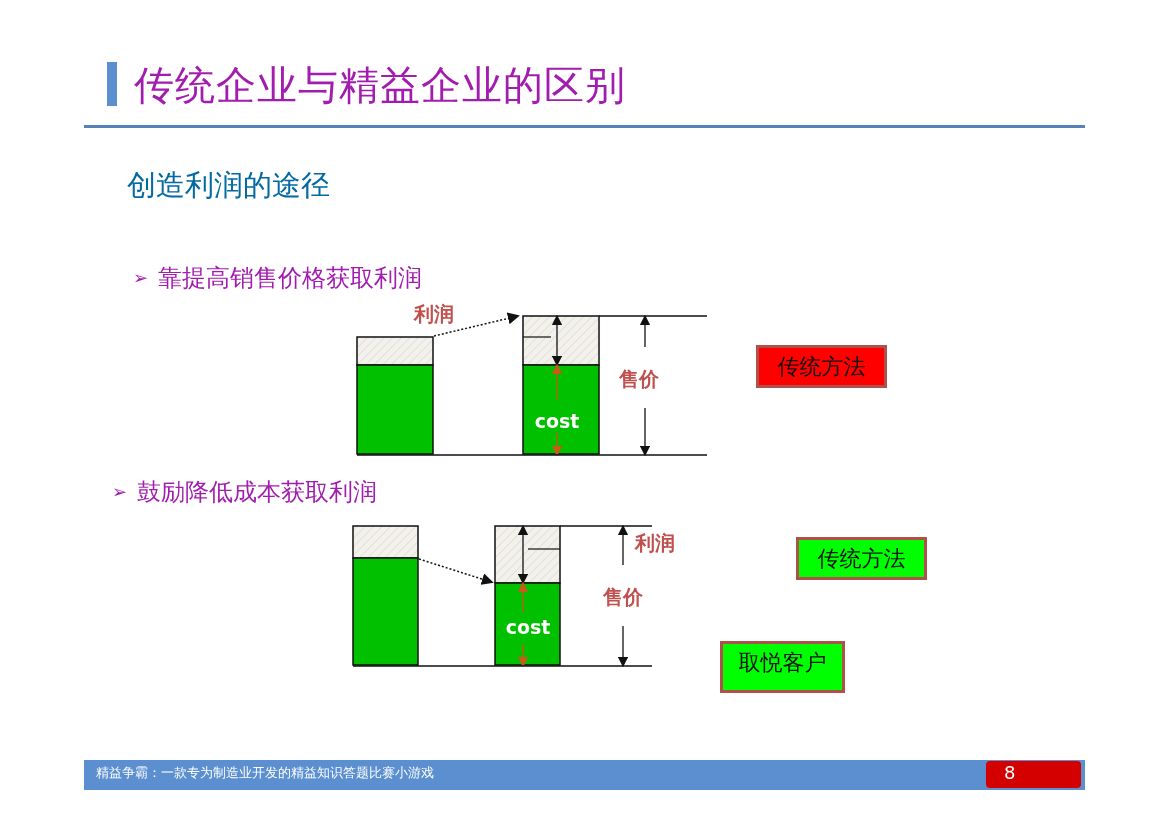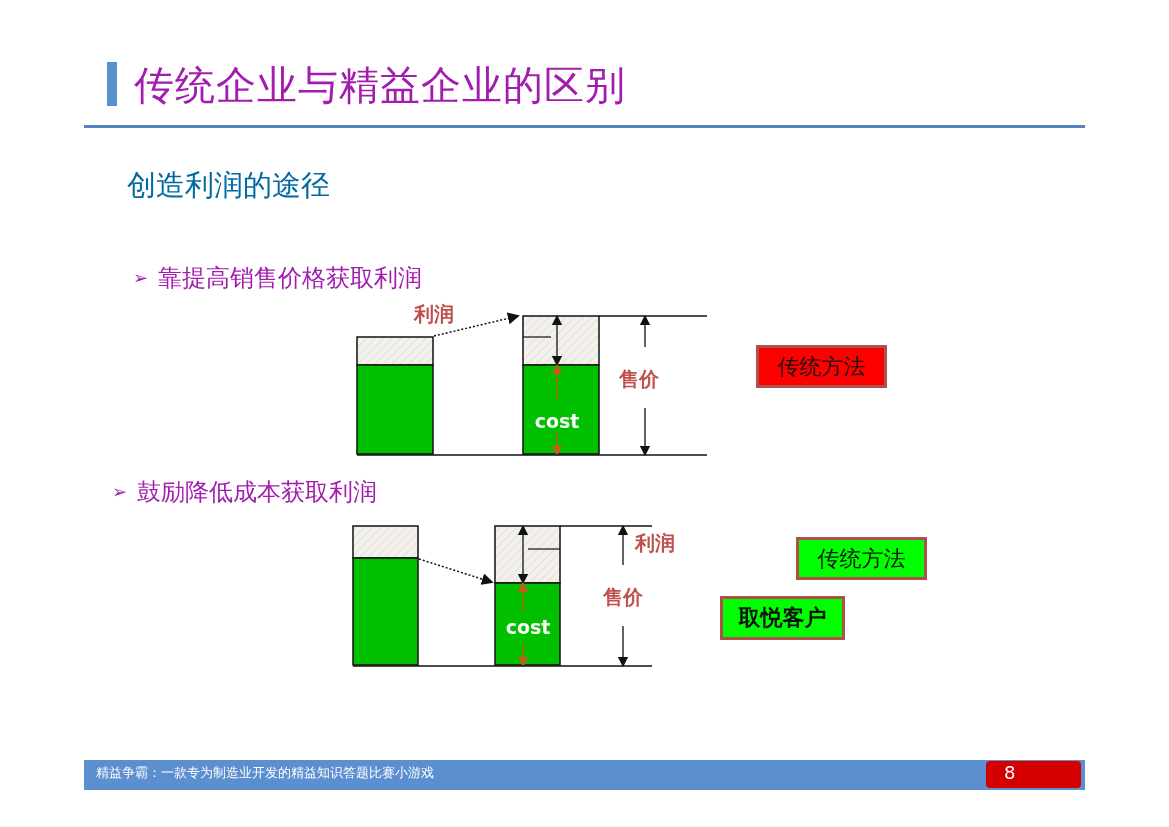--- a/index.html
+++ b/index.html
@@ -93,18 +93,18 @@
   </g>
 </svg>
 
 <div class="abs red-label" style="left:414px;top:301px;">利润</div>
 <div class="abs red-label" style="left:619px;top:366px;">售价</div>
 <div class="abs red-label" style="left:635px;top:530px;">利润</div>
 <div class="abs red-label" style="left:603px;top:584px;">售价</div>
 
 <div class="abs box-label" style="left:756px;top:345px;width:131px;height:43px;line-height:37px;background:#ff0000;">传统方法</div>
 <div class="abs box-label" style="left:796px;top:537px;width:131px;height:43px;line-height:37px;background:#00ff00;">传统方法</div>
-<div class="abs box-label" style="left:720px;top:596px;width:125px;height:44px;line-height:37px;background:#00ff00;font-weight:bold;">取悦客户</div>
+<div class="abs box-label" style="left:720px;top:641px;width:125px;height:52px;line-height:37px;background:#00ff00;font-weight:normal;">取悦客户</div>
 
 <div class="abs footer"></div>
 <div class="abs footer-text">精益争霸：一款专为制造业开发的精益知识答题比赛小游戏</div>
 <div class="abs page-badge"></div>
 <div class="abs page-num">8</div>
 
 </body></html>

